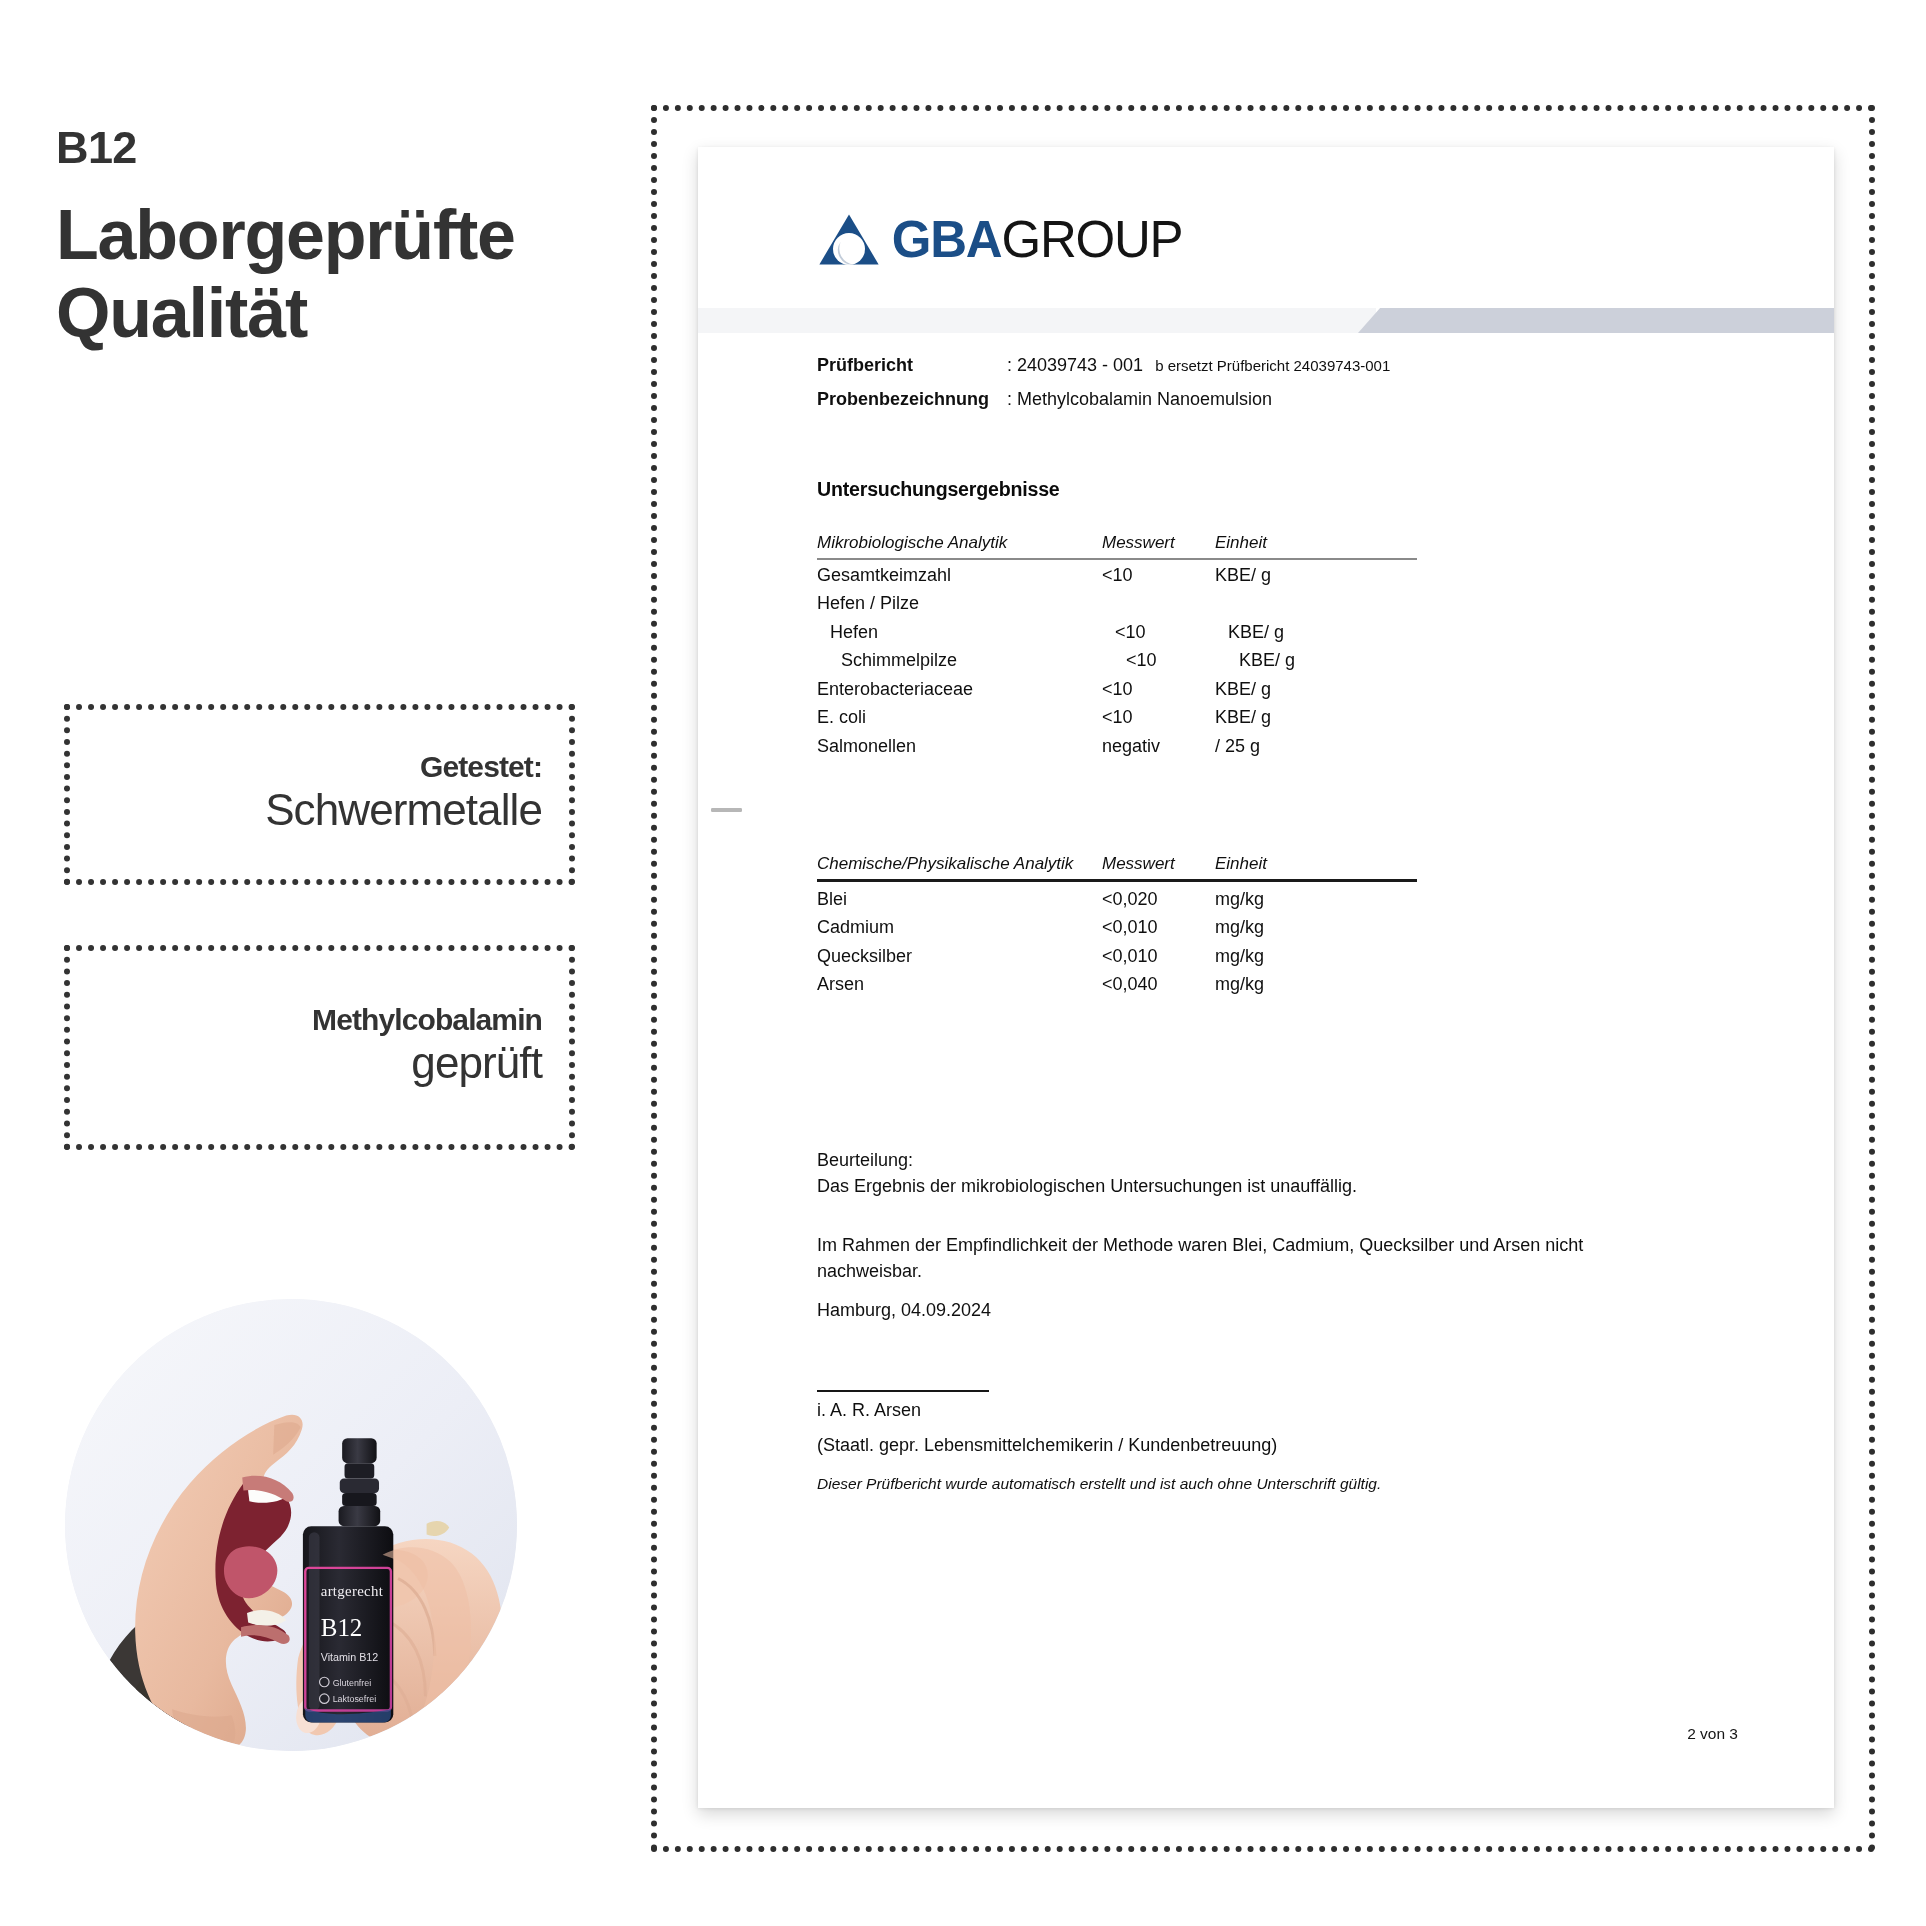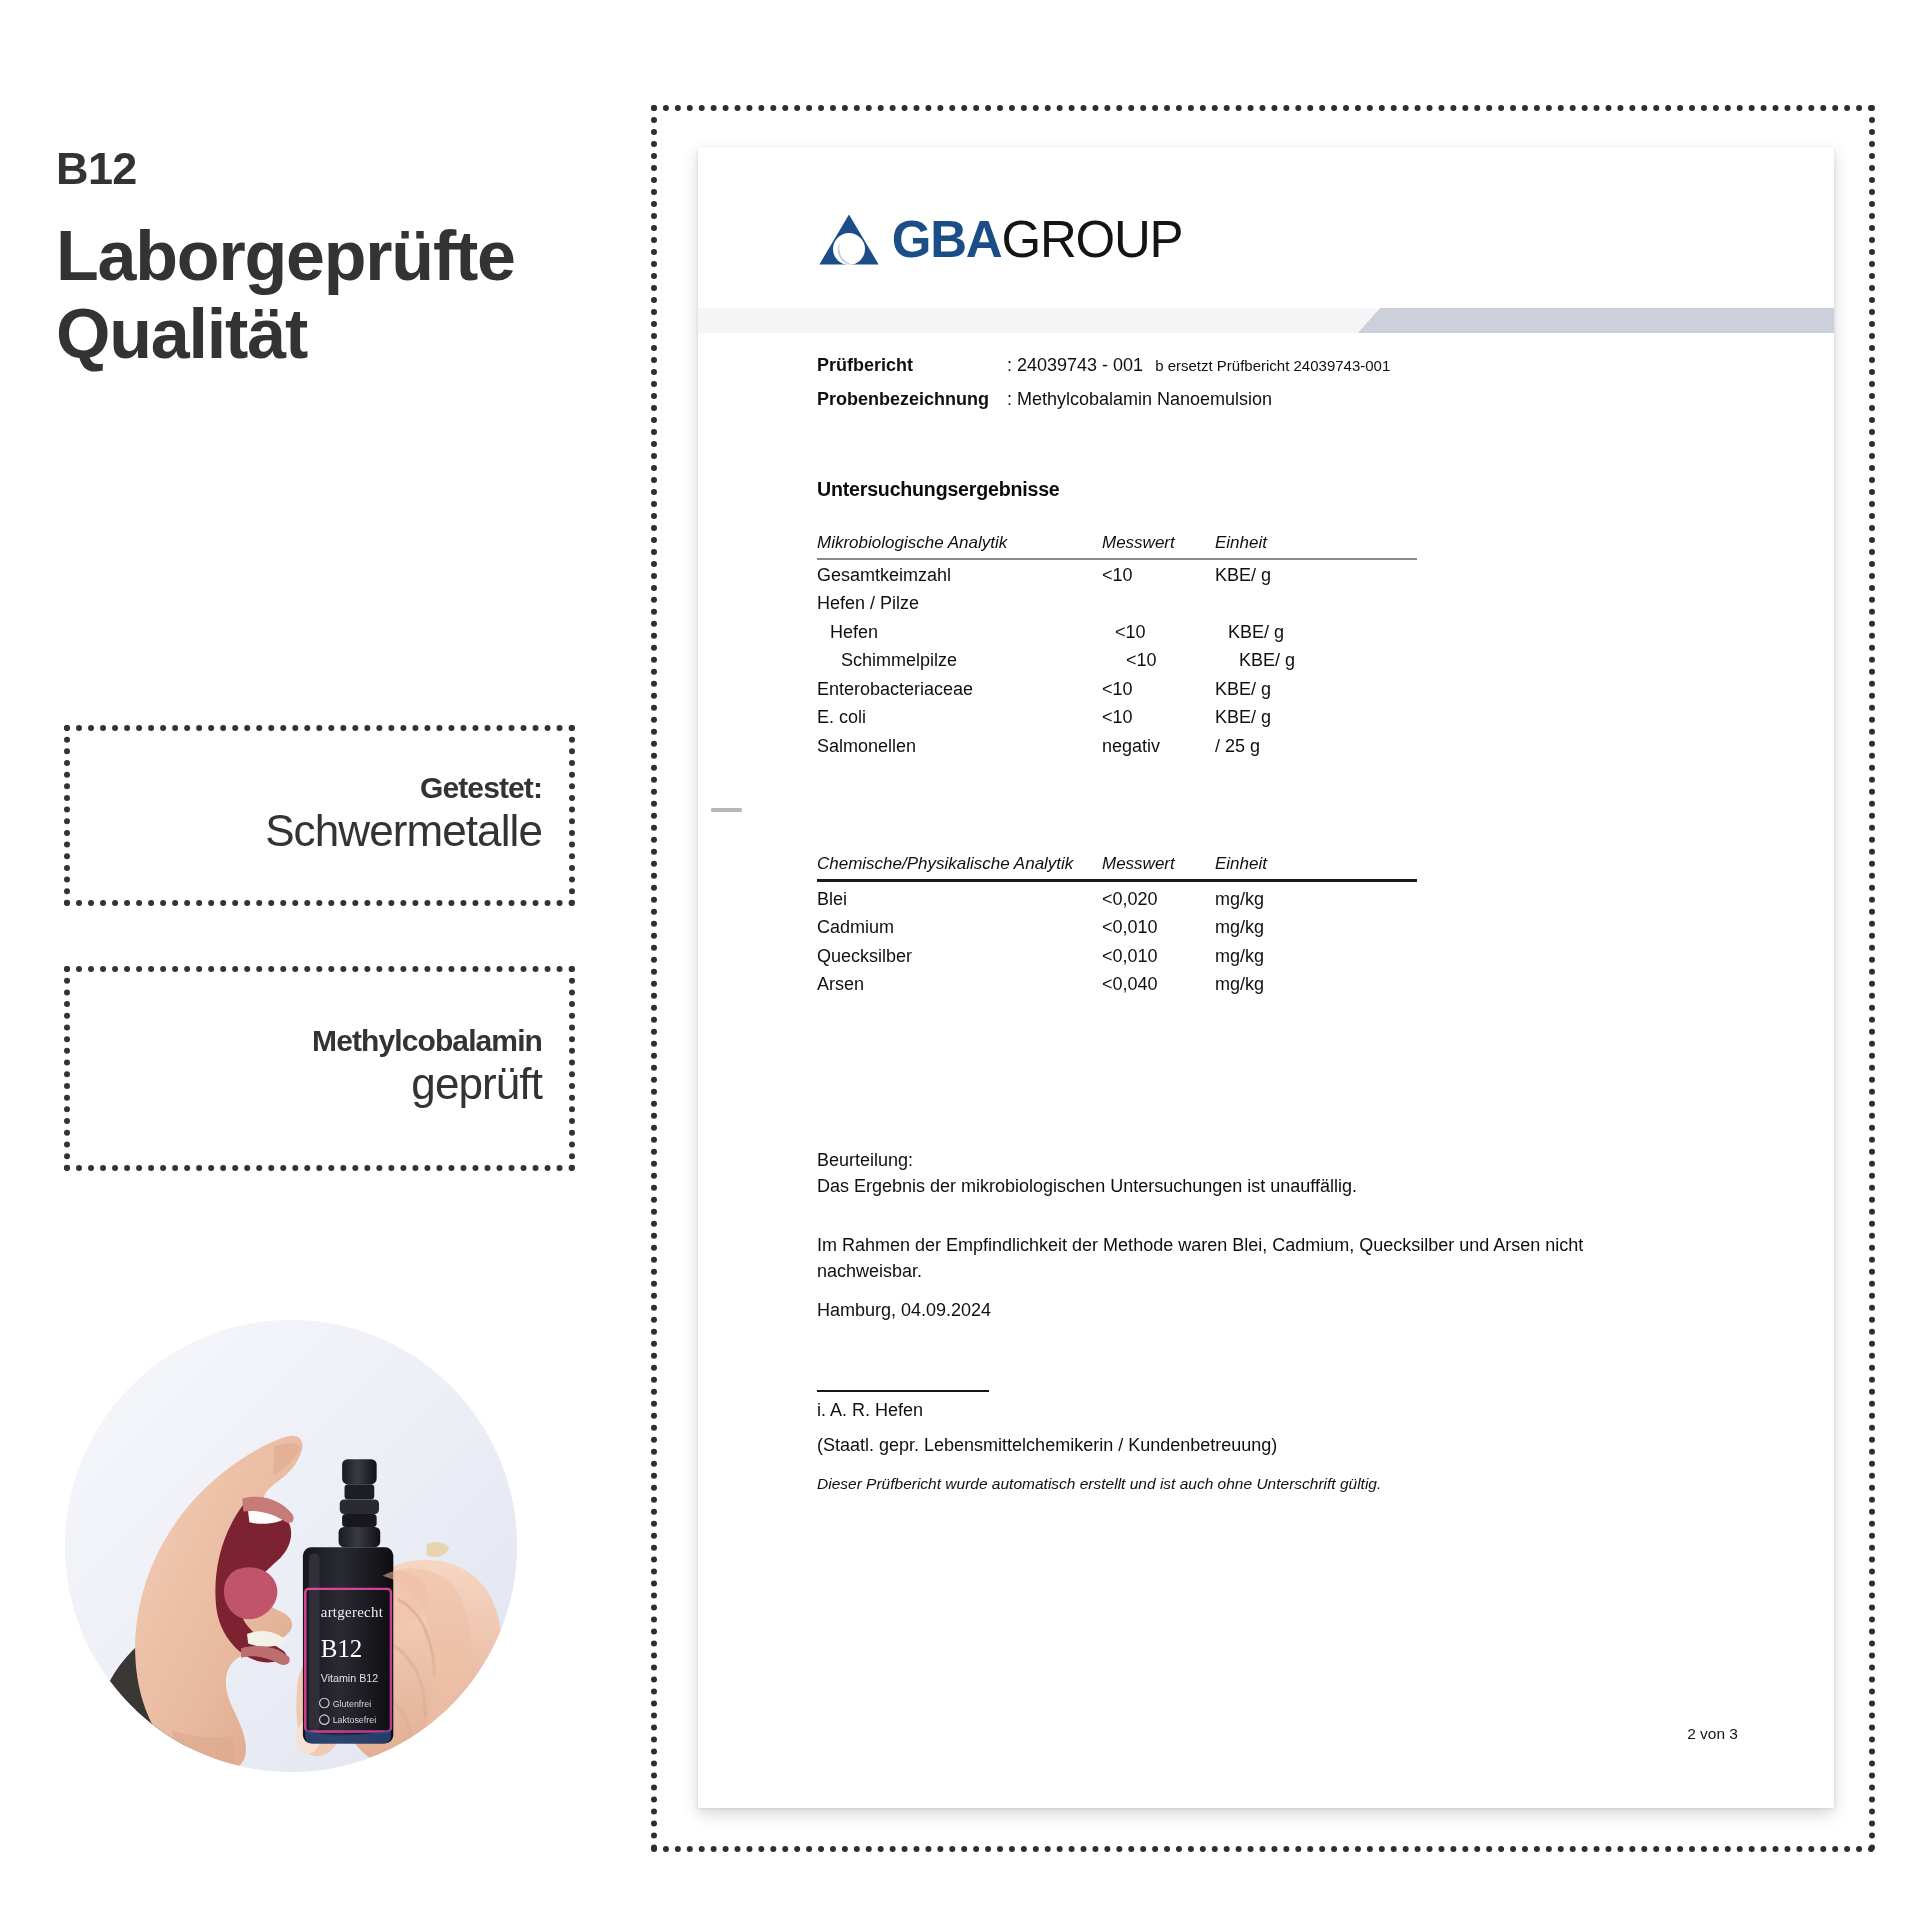--- a/index.html
+++ b/index.html
@@ -6,21 +6,21 @@
   body{
     width:1926px;height:1926px;
     background:#ffffff;
     font-family:"Liberation Sans", sans-serif;
     overflow:hidden;
     position:relative;
   }
 
   
   .left-col{
-    position:absolute;left:0;top:0;width:642px;height:1618px;margin-top:21px;
+    position:absolute;left:0;top:0;width:642px;height:1618px;
   }
   .eyebrow{
     position:absolute;left:56px;top:122px;
     font-size:45px;font-weight:700;color:#333333;
     letter-spacing:-0.6px;
     font-stretch:condensed;
   }
   .headline{
     position:absolute;left:56px;top:196px;width:535px;
     font-size:70px;font-weight:700;color:#333333;
@@ -390,19 +390,19 @@
   <div class="assess">
     <p>Beurteilung:</p>
     <p>Das Ergebnis der mikrobiologischen Untersuchungen ist unauffällig.</p>
     <div class="gap"></div>
     <p>Im Rahmen der Empfindlichkeit der Methode waren Blei, Cadmium, Quecksilber und Arsen nicht nachweisbar.</p>
   </div>
 
   <div class="place-date">Hamburg, 04.09.2024</div>
 
   <div class="sig-line"></div>
-  <div class="sig-name">i. A. R. Hefen</div>
+  <div class="sig-name">i. A. R. Arsen</div>
   <div class="sig-role">(Staatl. gepr. Lebensmittelchemikerin  /  Kundenbetreuung)</div>
   <div class="sig-note">Dieser Prüfbericht wurde automatisch erstellt und ist auch ohne Unterschrift gültig.</div>
 
   <div class="page-num">2 von 3</div>
 </div>
 
 
 </body></html>

